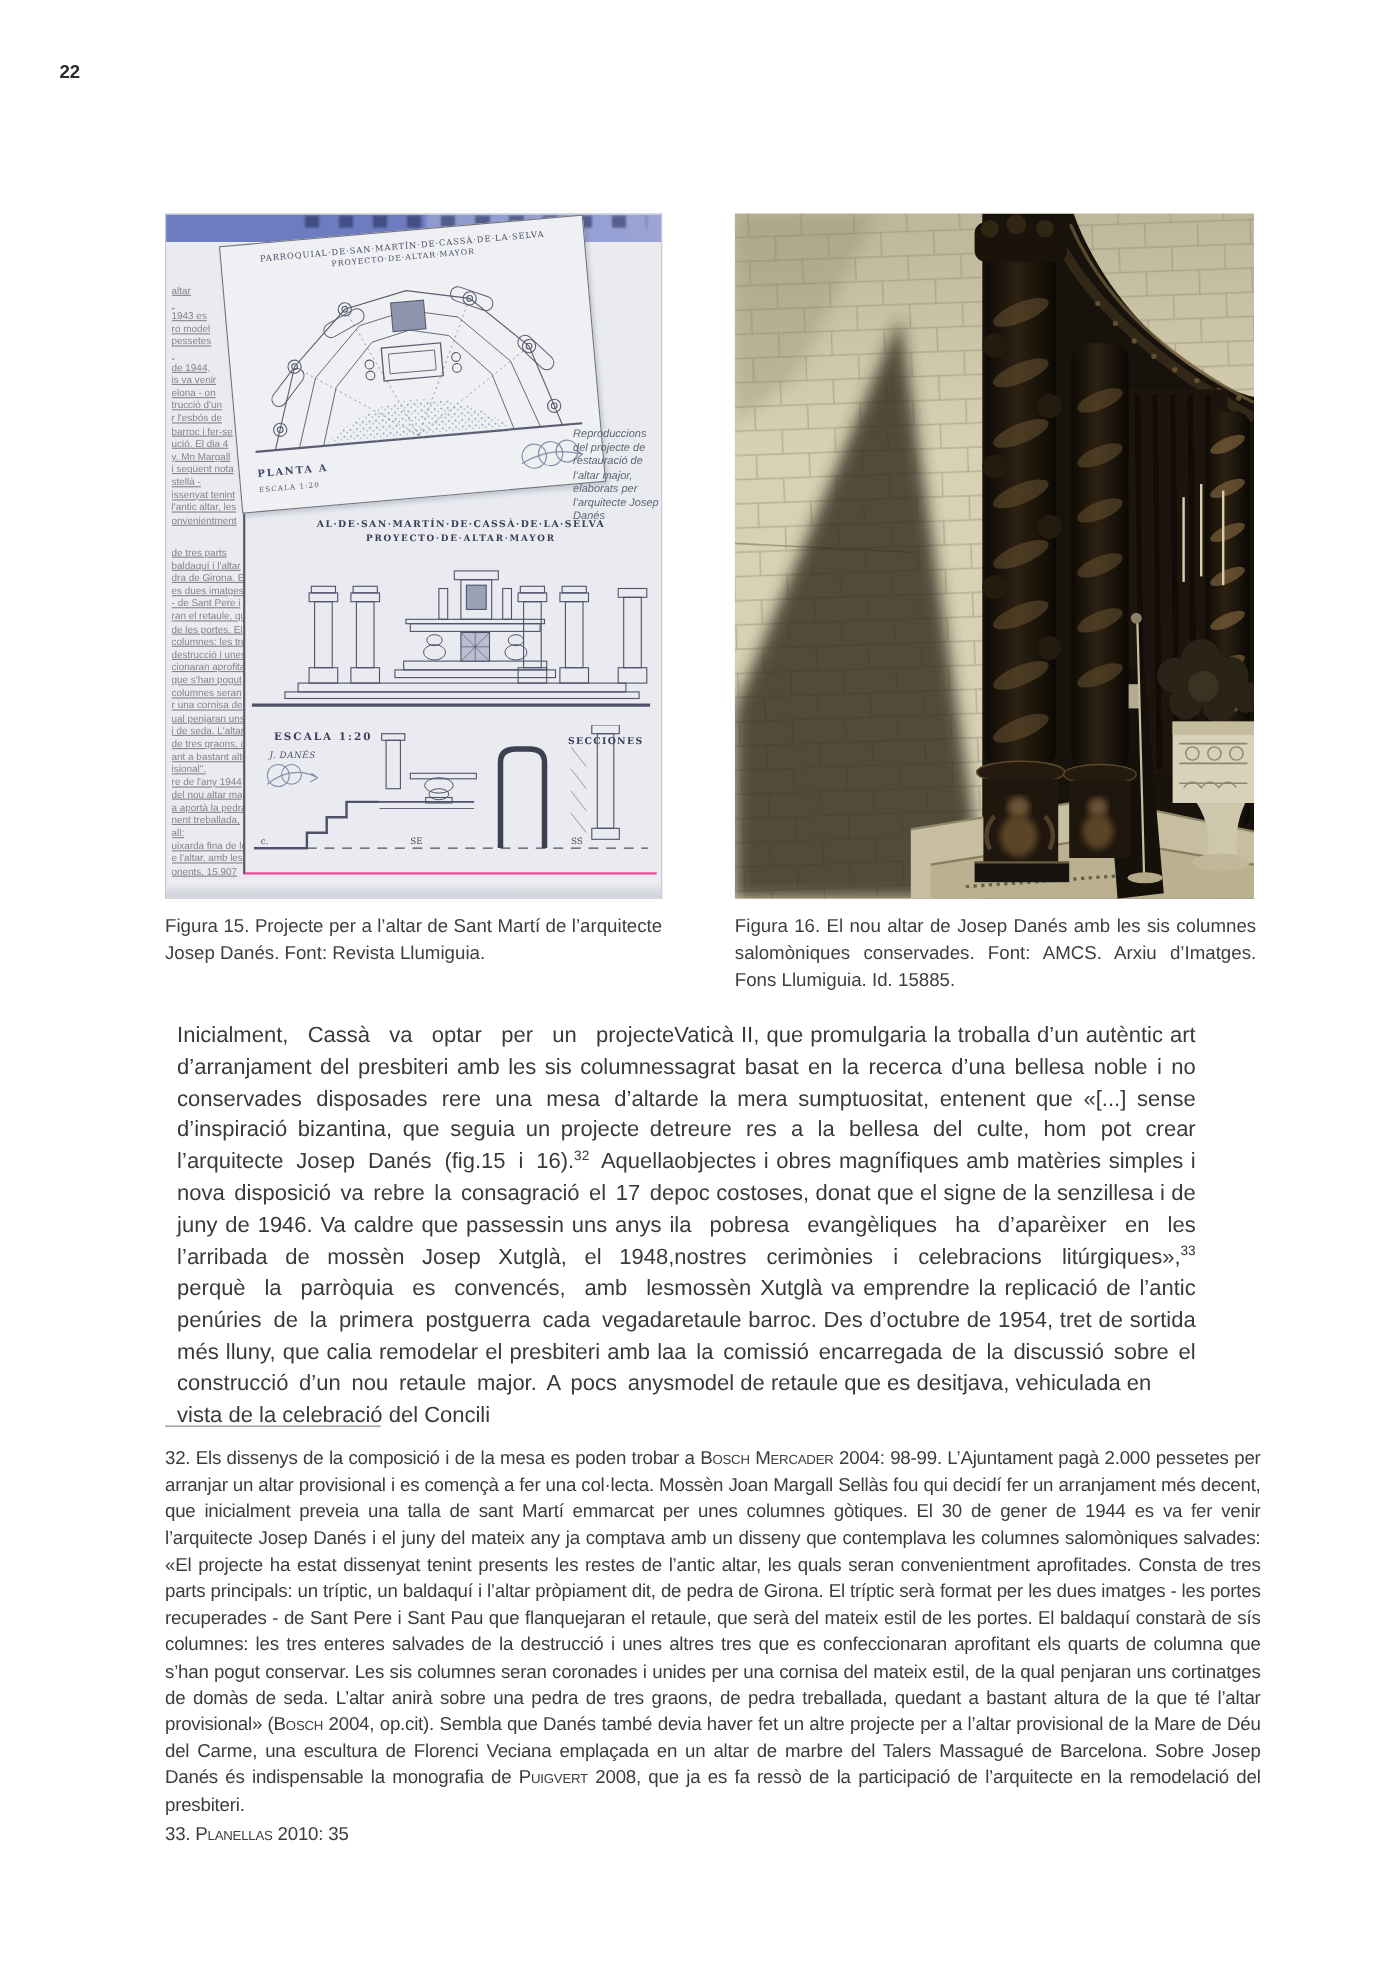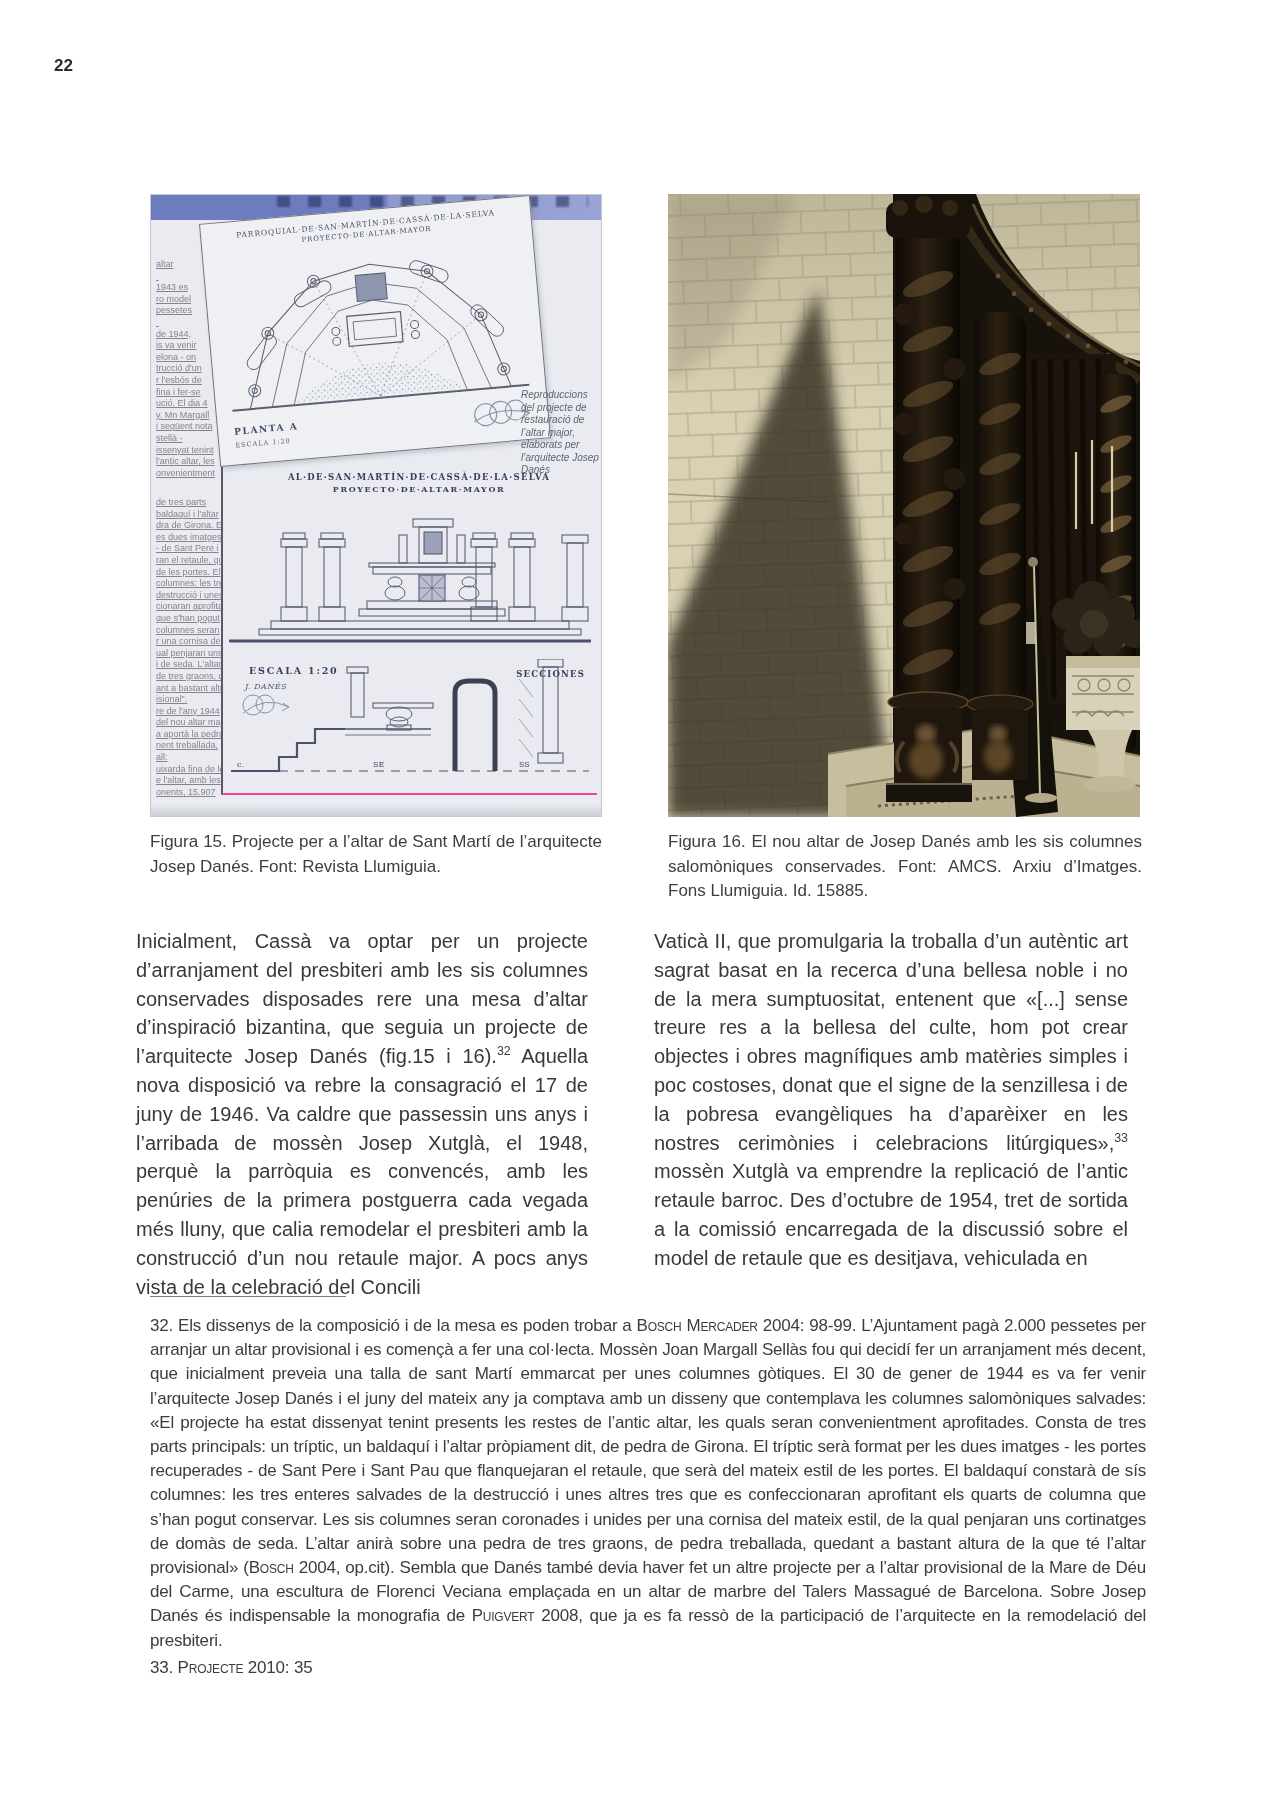--- a/index.html
+++ b/index.html
@@ -53,21 +53,21 @@
   .sign2-svg{position:absolute;left:16px;top:224px;}
   .sections-label{position:absolute;right:12px;top:202px;font-family:"DejaVu Serif",serif;font-weight:bold;
         font-size:8.5px;letter-spacing:1.2px;color:#3d3d5a;}
   .scan-bottom-edge{position:absolute;left:0;right:0;bottom:0;height:15px;
         background:linear-gradient(#eef0f4,#cdd0d8);}
 
   
   .photo{width:472px;height:623px;overflow:hidden;background:#d8d1b4;}
 
   
-  .body-cols{position:absolute;left:136px;top:915px;width:992px;display:flex;gap:66px;}
+  .body-cols{position:absolute;left:161px;top:915px;width:992px;display:flex;}
   .bodytext{margin:0;font-size:20px;line-height:28.8px;text-align:justify;color:#393939;}
   .col-left{width:452px;}
   .col-right{width:474px;}
   sup{font-size:.62em;vertical-align:super;line-height:0;}
   .sc{font-variant:small-caps;}
 
   
   .fn-rule{position:absolute;left:150px;top:1284px;width:196px;border:none;
         border-top:1.6px solid #7e7e7e;margin:0;}
   .footnotes{position:absolute;left:150px;top:1302px;width:996px;font-size:17px;
@@ -93,21 +93,21 @@
             <div class="mline">&nbsp;</div>
             <div class="mline">1943 es</div>
             <div class="mline">ro model</div>
             <div class="mline">pessetes</div>
             <div class="mline">&nbsp;</div>
             <div class="mline">de 1944,</div>
             <div class="mline">is va venir</div>
             <div class="mline">elona - on</div>
             <div class="mline">trucció d'un</div>
             <div class="mline">r l'esbós de</div>
-            <div class="mline">fina i fer-se</div>
+            <div class="mline">barroc i fer-se</div>
             <div class="mline">ució. El dia 4</div>
             <div class="mline">y. Mn Margall</div>
             <div class="mline">i següent nota</div>
             <div class="mline">stellà -</div>
             <div class="mline">issenyat tenint</div>
             <div class="mline">l'antic altar, les</div>
             <div class="mline">onvenientment</div>
           </div>
         <div class="margin-col margin-lower">
             <div class="mline">de tres parts</div>
@@ -474,16 +474,16 @@
   </div>
 
   <div class="body-cols">
     <p class="bodytext col-left">Inicialment, Cassà va optar per un projecte d’arranjament del presbiteri amb les sis columnes conservades disposades rere una mesa d’altar d’inspiració bizantina, que seguia un projecte de l’arquitecte Josep Danés (fig.15 i 16).<sup>32</sup> Aquella nova disposició va rebre la consagració el 17 de juny de 1946. Va caldre que passessin uns anys i l’arribada de mossèn Josep Xutglà, el 1948, perquè la parròquia es convencés, amb les penúries de la primera postguerra cada vegada més lluny, que calia remodelar el presbiteri amb la construcció d’un nou retaule major. A pocs anys vista de la celebració del Concili</p>
     <p class="bodytext col-right">Vaticà II, que promulgaria la troballa d’un autèntic art sagrat basat en la recerca d’una bellesa noble i no de la mera sumptuositat, entenent que «[...] sense treure res a la bellesa del culte, hom pot crear objectes i obres magnífiques amb matèries simples i poc costoses, donat que el signe de la senzillesa i de la pobresa evangèliques ha d’aparèixer en les nostres cerimònies i celebracions litúrgiques»,<sup>33</sup> mossèn Xutglà va emprendre la replicació de l’antic retaule barroc. Des d’octubre de 1954, tret de sortida a la comissió encarregada de la discussió sobre el model de retaule que es desitjava, vehiculada en</p>
   </div>
 
   <hr class="fn-rule">
   <div class="footnotes">
     <p>32. Els dissenys de la composició i de la mesa es poden trobar a <span class="sc">Bosch Mercader</span> 2004: 98-99. L’Ajuntament pagà 2.000 pessetes per arranjar un altar provisional i es començà a fer una col·lecta. Mossèn Joan Margall Sellàs fou qui decidí fer un arranjament més decent, que inicialment preveia una talla de sant Martí emmarcat per unes columnes gòtiques. El 30 de gener de 1944 es va fer venir l’arquitecte Josep Danés i el juny del mateix any ja comptava amb un disseny que contemplava les columnes salomòniques salvades: «El projecte ha estat dissenyat tenint presents les restes de l’antic altar, les quals seran convenientment aprofitades. Consta de tres parts principals: un tríptic, un baldaquí i l’altar pròpiament dit, de pedra de Girona. El tríptic serà format per les dues imatges - les portes recuperades - de Sant Pere i Sant Pau que flanquejaran el retaule, que serà del mateix estil de les portes. El baldaquí constarà de sís columnes: les tres enteres salvades de la destrucció i unes altres tres que es confeccionaran aprofitant els quarts de columna que s’han pogut conservar. Les sis columnes seran coronades i unides per una cornisa del mateix estil, de la qual penjaran uns cortinatges de domàs de seda. L’altar anirà sobre una pedra de tres graons, de pedra treballada, quedant a bastant altura de la que té l’altar provisional» (<span class="sc">Bosch</span> 2004, op.cit). Sembla que Danés també devia haver fet un altre projecte per a l’altar provisional de la Mare de Déu del Carme, una escultura de Florenci Veciana emplaçada en un altar de marbre del Talers Massagué de Barcelona. Sobre Josep Danés és indispensable la monografia de <span class="sc">Puigvert</span> 2008, que ja es fa ressò de la participació de l’arquitecte en la remodelació del presbiteri.</p>
-    <p>33. <span class="sc">Projecte</span> 2010: 35</p>
+    <p>33. <span class="sc">Planellas</span> 2010: 35</p>
   </div>
 
 </div>
 
 </body></html>

